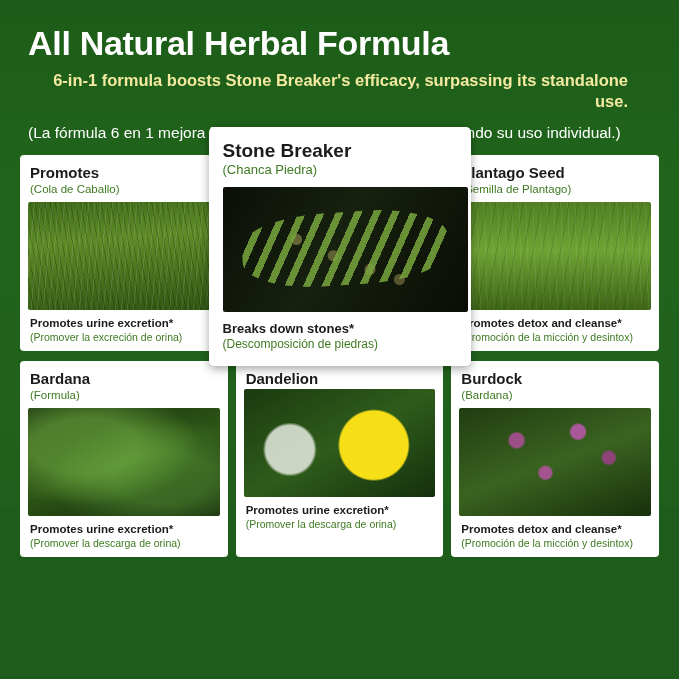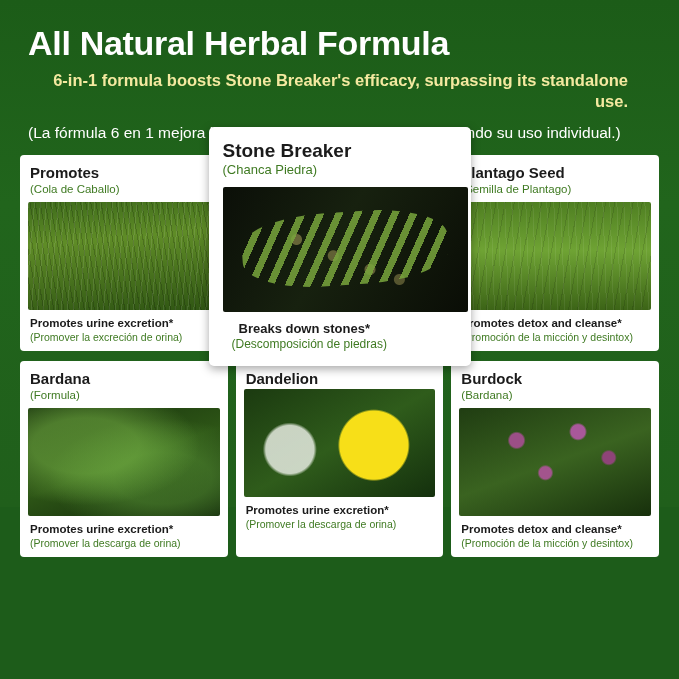--- a/index.html
+++ b/index.html
@@ -104,22 +104,22 @@
     background: #ffffff;
     border-radius: 5px;
     padding: 12px 3px 12px 14px;
     box-sizing: border-box;
     box-shadow: 0 3px 10px rgba(0,0,0,0.35);
     z-index: 5;
   }
   .center-card .card-title { font-size: 19px; margin-left: 0; }
   .center-card .card-subtitle { font-size: 13px; margin-left: 0; margin-bottom: 9px; }
   .center-card .thumb { height: 125px; }
-  .center-card .card-benefit { font-size: 13px; margin-left: 16px; margin-top: 10px;}
-  .center-card .card-benefit-es { font-size: 12px; margin-left: 9px; }
+  .center-card .card-benefit { font-size: 13px; margin-left: 0; margin-top: 10px;}
+  .center-card .card-benefit-es { font-size: 12px; margin-left: 0; }
 
   .row2 { margin-top: 10px; }
 
   
   .img-horsetail {
     background:
       repeating-linear-gradient(95deg, rgba(255,255,255,0.10) 0 1px, transparent 1px 6px),
       repeating-linear-gradient(80deg, rgba(0,0,0,0.18) 0 1px, transparent 1px 5px),
       linear-gradient(175deg, #3e6b1b 0%, #5f8c27 35%, #2f5513 100%);
   }

